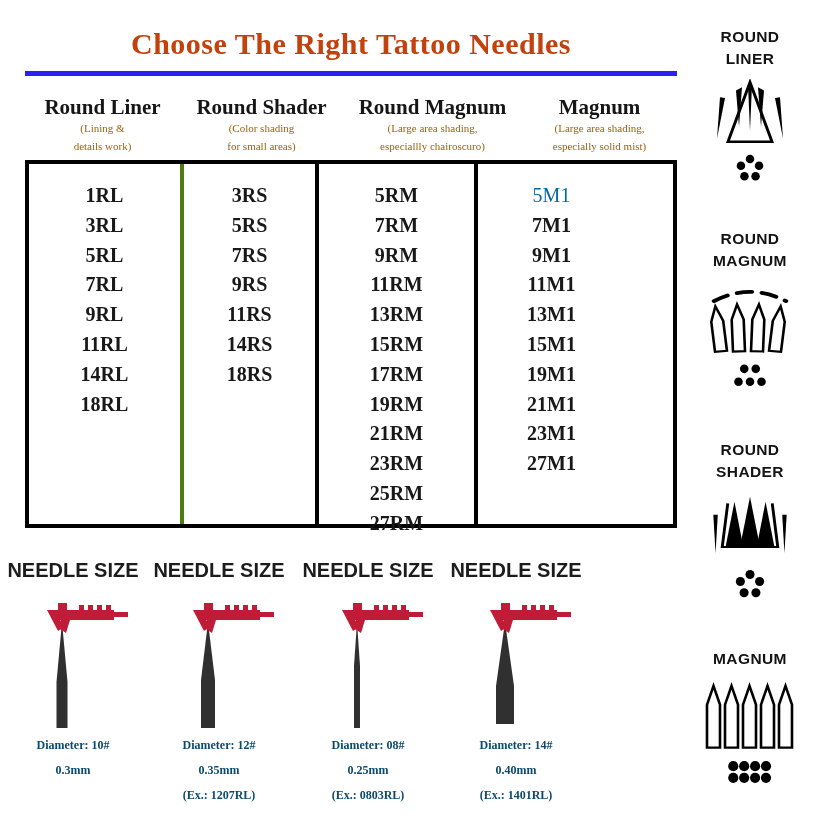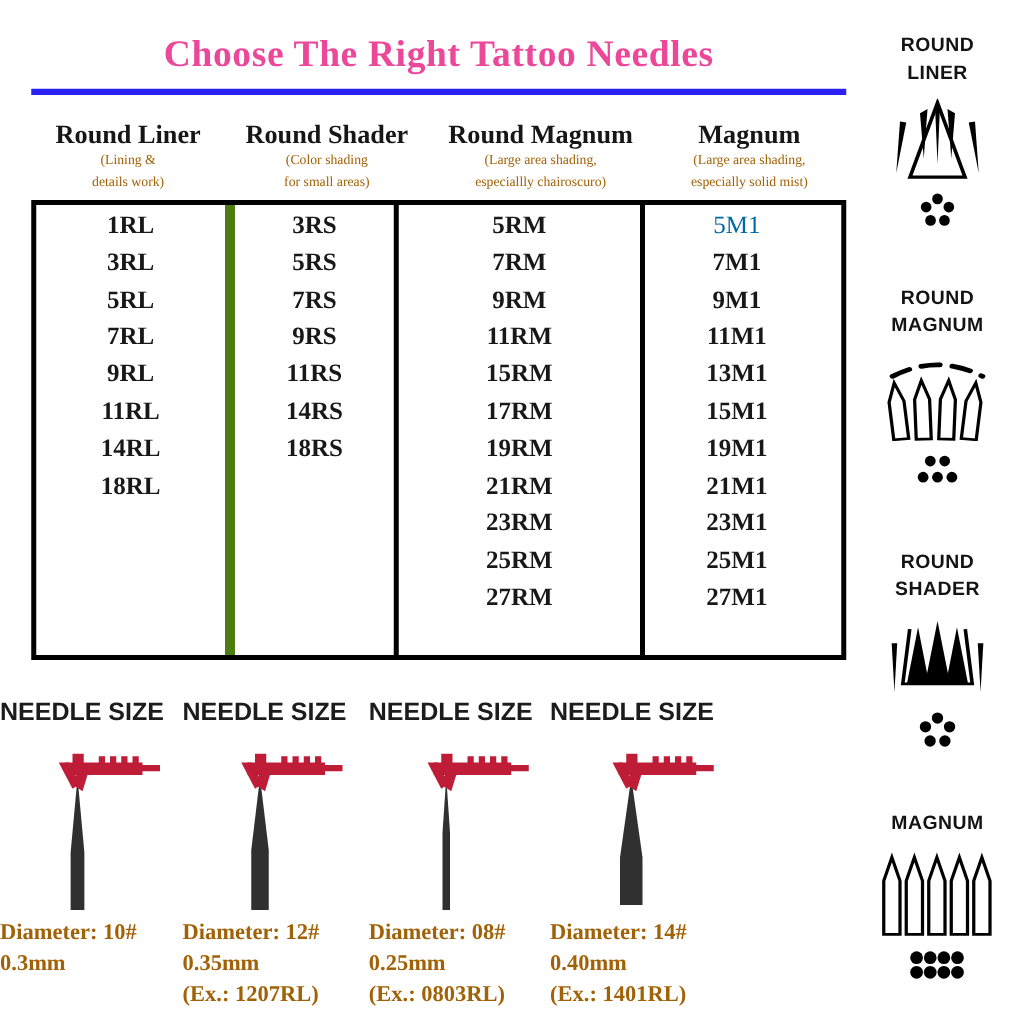--- a/index.html
+++ b/index.html
@@ -5,58 +5,58 @@
   html,body{margin:0;padding:0;}
   body{
     width:823px;height:823px;position:relative;background:#ffffff;
     font-family:"Liberation Serif", serif;color:#111;overflow:hidden;
   }
   .abs{position:absolute;}
 
   
   #page-title{
     left:25px;top:27px;width:652px;text-align:center;
-    font-size:30px;font-weight:bold;color:#ec4899;letter-spacing:0.5px;
+    font-size:30px;font-weight:bold;color:#c2410c;letter-spacing:0.5px;
   }
   #title-underline{
     left:25px;top:71px;width:652px;height:5px;background:#2b21f2;
   }
 
   
   #headers{left:25px;top:95px;width:652px;display:flex;}
   .hcell{text-align:center;}
   .hcell.h1{width:155px}.hcell.h2{width:163px}.hcell.h3{width:179px}.hcell.h4{width:155px}
   .hname{font-size:21px;font-weight:bold;line-height:25px;color:#161616;}
   .hdesc{font-size:11px;line-height:17.5px;color:#a16207;white-space:pre;}
 
   
   #needle-table{
     left:25px;top:160px;width:652px;height:368px;
     border:4px solid #000;box-sizing:border-box;display:flex;
   }
-  .tcol{box-sizing:border-box;padding-top:2px;}
+  .tcol{box-sizing:border-box;padding-top:17px;}
   .tcol.c1{width:151px}
-  .tcol.c2{width:135px;border-left:8px solid #4d7c0f}
-  .tcol.c3{width:197px;border-left:4px solid #000}
+  .tcol.c2{width:135px;border-left:4px solid #4d7c0f}
+  .tcol.c3{width:159px;border-left:4px solid #000}
   .tcol.c4{width:151px;border-left:4px solid #000}
   .tcell{
     height:29.8px;line-height:29.8px;text-align:center;
     font-size:20px;font-weight:bold;color:#181818;
   }
   .tcell.light{font-weight:normal;color:#0369a1;}
 
   
-  .ns{position:absolute;top:552px;width:146px;}
+  .ns{position:absolute;top:552px;width:146px;text-align:center;}
   #ns1{left:0}#ns2{left:146px}#ns3{left:295px}#ns4{left:440px;width:152px}
   .ns-label{
     font-family:"Liberation Sans", sans-serif;font-weight:bold;
     font-size:20px;line-height:24px;margin-top:6px;color:#1c1c1c;
   }
   .ns-svg{display:block;margin:20px auto 0;}
-  .ns-line{font-size:18px;font-weight:bold;line-height:25px;color:#a16207;}
+  .ns-line{font-size:12px;font-weight:bold;line-height:25px;color:#0c4a6e;}
   .ns-line.first{margin-top:3px;}
 
   
   .sb{position:absolute;left:677px;width:146px;text-align:center;}
   #sb1{top:26px}#sb2{top:228px}#sb3{top:439px}#sb4{top:648px}
   .sb-label{
     font-family:Liberation Sans, sans-serif;font-weight:bold;
     font-size:15.5px;line-height:22px;letter-spacing:0.4px;color:#131313;white-space:pre;
   }
   .sb-icon{display:block;margin:9px auto 0;}
@@ -125,39 +125,39 @@
     <div class="tcell">9RS</div>
     <div class="tcell">11RS</div>
     <div class="tcell">14RS</div>
     <div class="tcell">18RS</div>
   </div>
   <div class="tcol c3">
     <div class="tcell">5RM</div>
     <div class="tcell">7RM</div>
     <div class="tcell">9RM</div>
     <div class="tcell">11RM</div>
+    <div class="tcell">13RM</div>
     <div class="tcell">15RM</div>
     <div class="tcell">17RM</div>
     <div class="tcell">19RM</div>
     <div class="tcell">21RM</div>
     <div class="tcell">23RM</div>
     <div class="tcell">25RM</div>
     <div class="tcell">27RM</div>
   </div>
   <div class="tcol c4">
     <div class="tcell light">5M1</div>
     <div class="tcell">7M1</div>
     <div class="tcell">9M1</div>
     <div class="tcell">11M1</div>
     <div class="tcell">13M1</div>
     <div class="tcell">15M1</div>
     <div class="tcell">19M1</div>
     <div class="tcell">21M1</div>
     <div class="tcell">23M1</div>
-    <div class="tcell">25M1</div>
     <div class="tcell">27M1</div>
   </div>
 </div>
 
 <div class="ns" id="ns1">
   <div class="ns-label">NEEDLE SIZE</div>
   <svg class="ns-svg" width="146" height="128" viewBox="0 0 146 128">
     <polygon fill="#303030" points="62,20 56.5,80 56.5,126 67.5,126 67.5,80"></polygon>
     <use href="#caliper-sym"></use>
   </svg>

